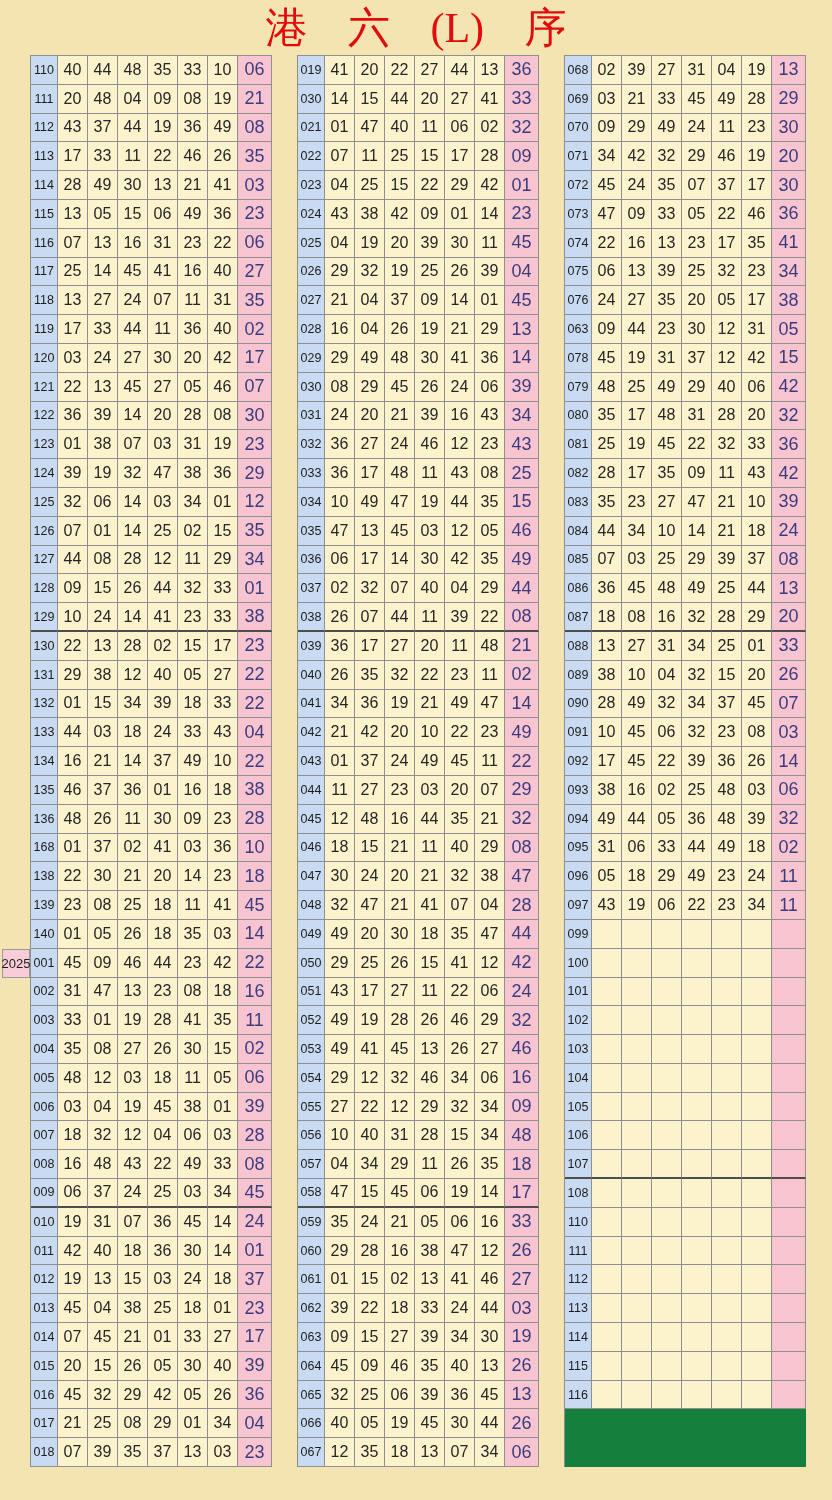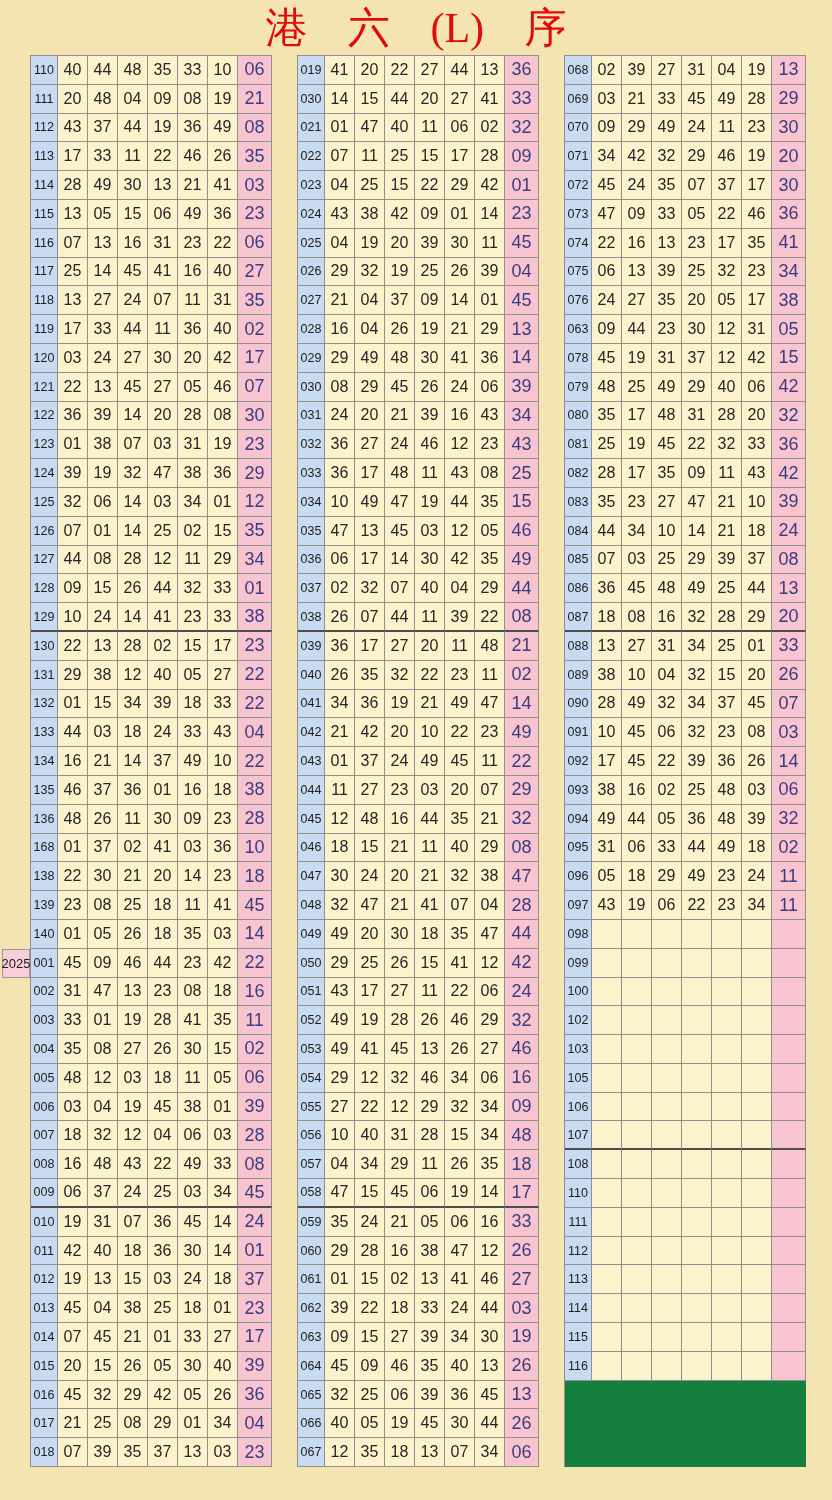--- a/index.html
+++ b/index.html
@@ -1328,61 +1328,71 @@
         <div class="cell id">097</div>
         <div class="cell num">43</div>
         <div class="cell num">19</div>
         <div class="cell num">06</div>
         <div class="cell num">22</div>
         <div class="cell num">23</div>
         <div class="cell num">34</div>
         <div class="cell result">11</div>
       </div>
       <div class="row">
-        <div class="cell id">098</div>
-        <div class="cell num"></div>
-        <div class="cell num"></div>
-        <div class="cell num"></div>
-        <div class="cell num"></div>
-        <div class="cell num"></div>
-        <div class="cell num"></div>
-        <div class="cell result"></div>
-      </div>
-      <div class="row">
         <div class="cell id">099</div>
         <div class="cell num"></div>
         <div class="cell num"></div>
         <div class="cell num"></div>
         <div class="cell num"></div>
         <div class="cell num"></div>
         <div class="cell num"></div>
         <div class="cell result"></div>
       </div>
       <div class="row">
         <div class="cell id">100</div>
         <div class="cell num"></div>
         <div class="cell num"></div>
         <div class="cell num"></div>
         <div class="cell num"></div>
         <div class="cell num"></div>
         <div class="cell num"></div>
         <div class="cell result"></div>
       </div>
       <div class="row">
+        <div class="cell id">101</div>
+        <div class="cell num"></div>
+        <div class="cell num"></div>
+        <div class="cell num"></div>
+        <div class="cell num"></div>
+        <div class="cell num"></div>
+        <div class="cell num"></div>
+        <div class="cell result"></div>
+      </div>
+      <div class="row">
         <div class="cell id">102</div>
         <div class="cell num"></div>
         <div class="cell num"></div>
         <div class="cell num"></div>
         <div class="cell num"></div>
         <div class="cell num"></div>
         <div class="cell num"></div>
         <div class="cell result"></div>
       </div>
       <div class="row">
         <div class="cell id">103</div>
+        <div class="cell num"></div>
+        <div class="cell num"></div>
+        <div class="cell num"></div>
+        <div class="cell num"></div>
+        <div class="cell num"></div>
+        <div class="cell num"></div>
+        <div class="cell result"></div>
+      </div>
+      <div class="row">
+        <div class="cell id">104</div>
         <div class="cell num"></div>
         <div class="cell num"></div>
         <div class="cell num"></div>
         <div class="cell num"></div>
         <div class="cell num"></div>
         <div class="cell num"></div>
         <div class="cell result"></div>
       </div>
       <div class="row">
         <div class="cell id">105</div>

